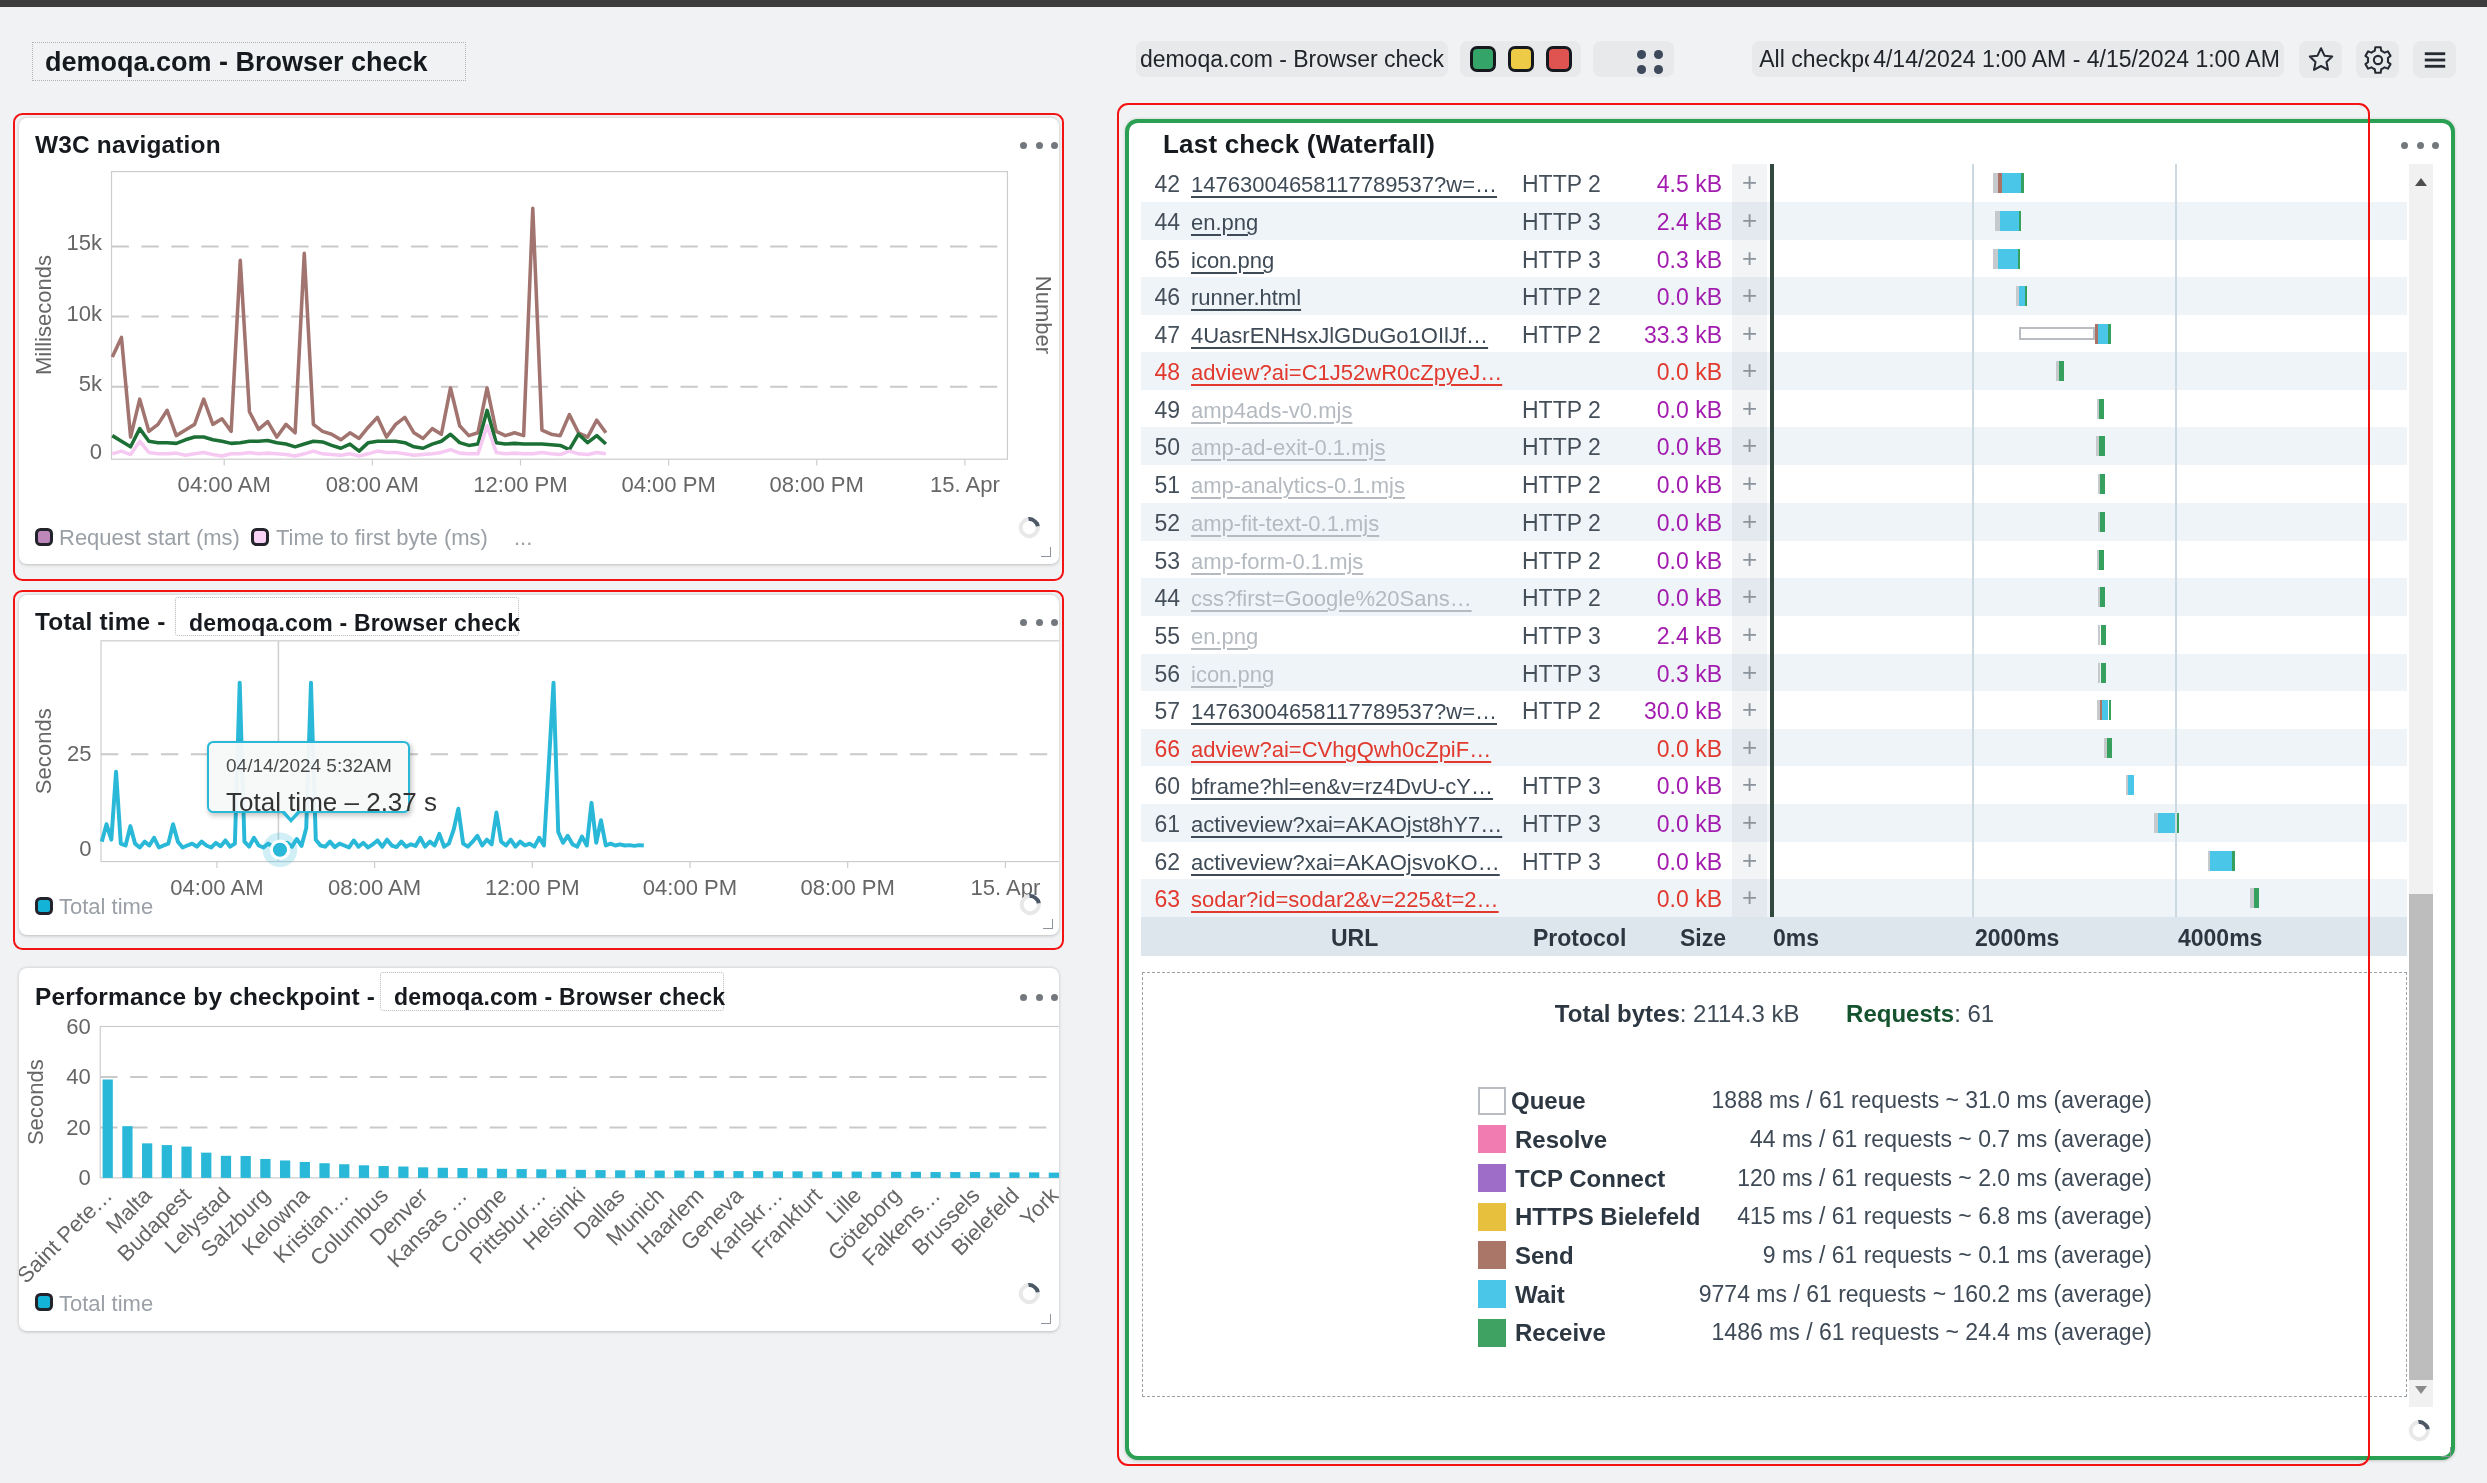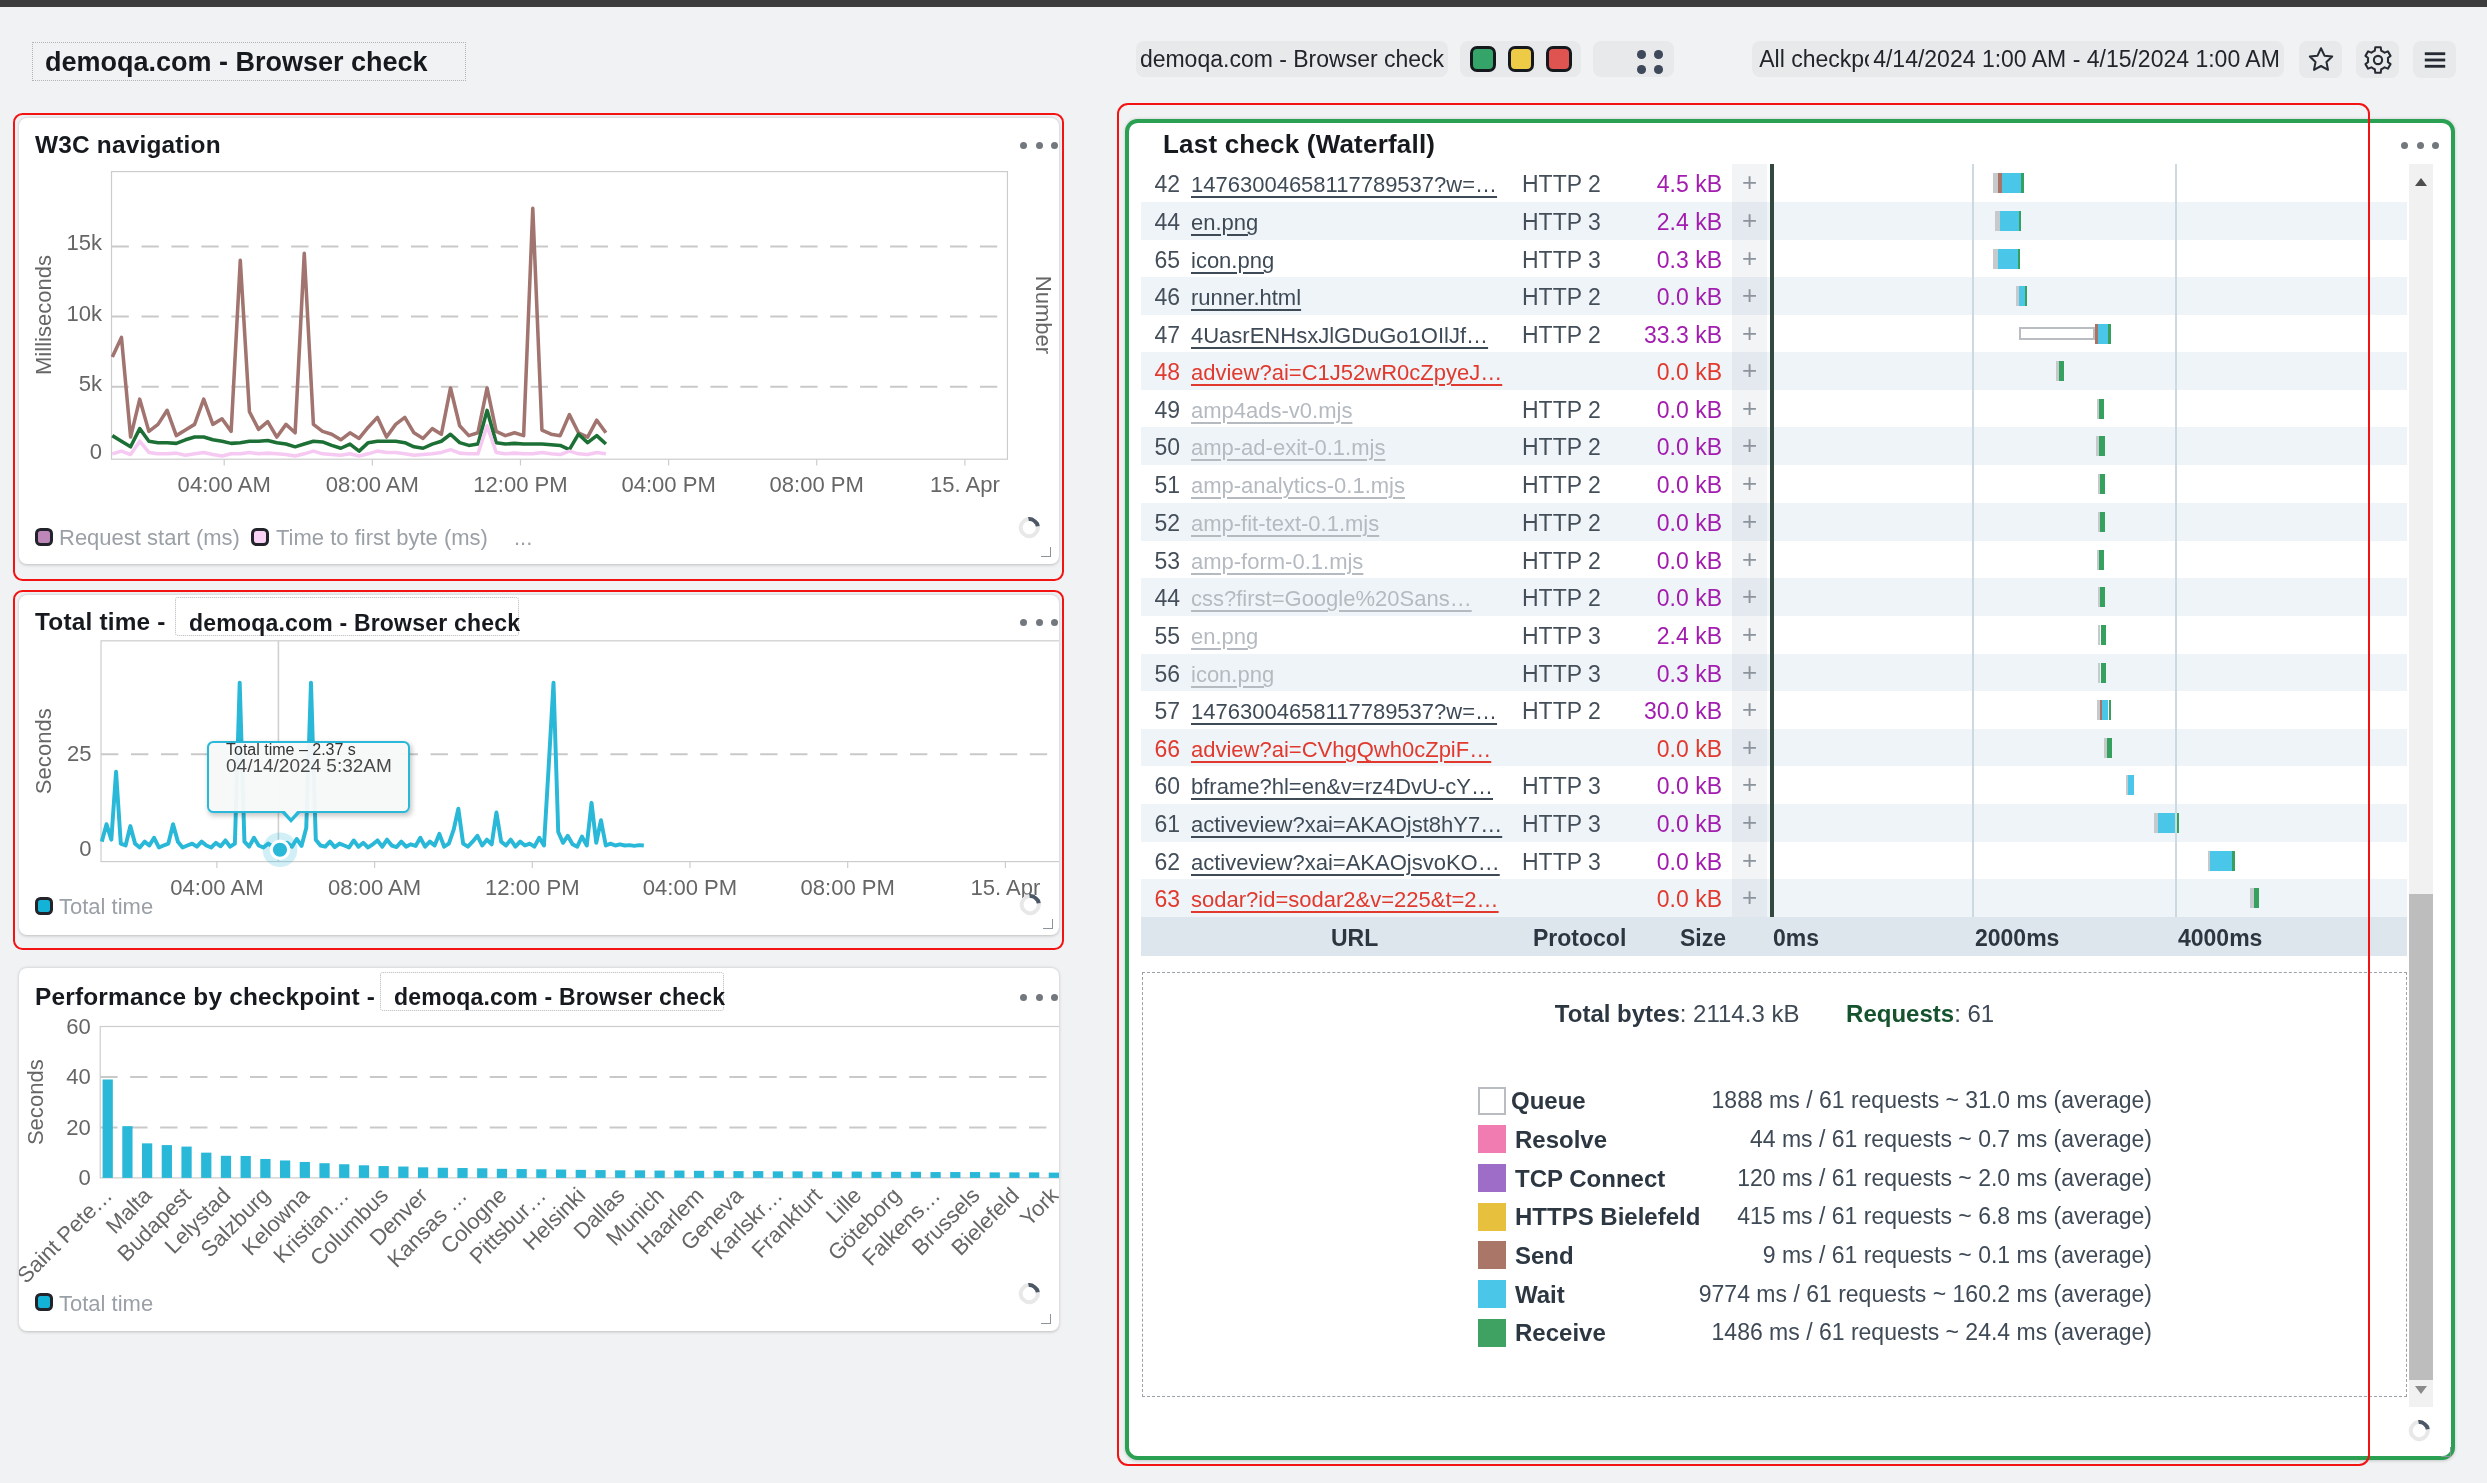--- a/index.html
+++ b/index.html
@@ -136,21 +136,21 @@
     <text x="1360" y="198" font-size="28" fill="#666666" text-anchor="middle" transform="rotate(90 1360 198)">Number</text>
     <line x1="329" y1="58" x2="329" y2="338" stroke="#d0d0d0" stroke-width="2"></line>
     <polyline points="105.0,312.7 111.0,290.6 117.1,310.2 123.1,224.1 129.1,315.2 135.2,317.6 141.2,293.0 147.2,315.2 153.2,320.1 159.3,312.7 165.3,317.6 171.3,307.8 177.4,320.1 183.4,317.6 189.4,315.2 195.4,290.6 201.5,312.7 207.5,320.1 213.5,317.6 219.6,315.2 225.6,319.1 231.6,312.7 237.7,317.6 243.7,320.1 249.7,314.2 255.8,318.6 261.8,311.2 267.8,319.1 273.8,315.2 279.9,111.0 285.9,312.7 291.9,319.1 298.0,307.8 304.0,317.6 310.0,320.1 316.1,315.2 322.1,319.1 328.1,313.3 334.1,317.6 340.2,314.2 346.2,319.1 352.2,309.3 358.3,318.1 364.3,295.5 370.3,111.0 376.4,310.2 382.4,317.6 388.4,319.1 394.4,312.7 400.5,319.6 406.5,315.2 412.5,317.6 418.6,320.1 424.6,311.2 430.6,319.1 436.7,314.2 442.7,320.1 448.7,316.1 454.7,311.2 460.8,319.1 466.8,310.2 472.8,317.6 478.9,319.6 484.9,312.7 490.9,319.1 496.9,316.1 503.0,318.1 509.0,307.8 515.0,319.1 521.1,312.7 527.1,317.6 533.1,302.9 539.2,319.1 545.2,315.2 551.2,297.9 557.2,270.9 563.3,315.2 569.3,319.1 575.3,312.7 581.4,305.3 587.4,317.6 593.4,310.2 599.5,316.1 605.5,275.8 611.5,312.7 617.6,317.6 623.6,310.2 629.6,319.1 635.6,312.7 641.7,317.6 647.7,315.2 653.7,319.1 659.8,307.8 665.8,317.6 671.8,216.8 677.9,111.0 683.9,300.4 689.9,314.2 695.9,305.3 702.0,316.1 708.0,319.1 714.0,306.3 720.1,317.6 726.1,263.5 732.1,314.2 738.1,285.6 744.2,317.6 750.2,315.2 756.2,317.6 762.3,316.1 768.3,317.6 774.3,317.1 780.4,318.1 786.4,317.1 792.4,317.6" fill="none" stroke="#29b8d8" stroke-width="5" stroke-linejoin="round"></polyline>
     <circle cx="331" cy="323" r="22" fill="rgba(41,184,216,0.22)"></circle>
     <circle cx="331" cy="323" r="11" fill="#29b8d8" stroke="#ffffff" stroke-width="4"></circle>
   </svg>
 <div class="abs" style="left:207px;top:741px;width:203px;height:72px;background:rgba(247,248,248,.96);border:2.4px solid #29b8d8;border-radius:6.3px;box-shadow:1.6px 2.4px 5.5px rgba(0,0,0,.22)"></div>
 <div class="abs" style="left:280px;top:811px;width:0;height:0;border-left:11px solid transparent;border-right:11px solid transparent;border-top:12.6px solid #29b8d8"></div>
 <div class="abs" style="left:283px;top:809px;width:0;height:0;border-left:8px solid transparent;border-right:8px solid transparent;border-top:9.5px solid #f7f8f8"></div>
 <div class="abs" style="left:226px;top:755px;font-size:19px;color:#4a4a4a">04/14/2024 5:32AM</div>
-<div class="abs" style="left:226px;top:741px;font-size:16px;color:#333">Total time – 2.37 s</div>
+<div class="abs" style="left:226px;top:787px;font-size:26px;color:#333">Total time – 2.37 s</div>
 <div class="leg-sw" style="left:35px;top:897px;background:#12b3d6"></div>
 <div class="leg-t" style="left:59px;top:894px">Total time</div>
 <div class="spinner" style="left:1020px;top:894px"></div>
 <div class="rcorner" style="left:1043px;top:919px"></div>
 <div class="card" style="left:19px;top:968px;width:1040px;height:363px"></div>
 <div class="ctitle" style="left:35px;top:983px">Performance by checkpoint -</div>
 <div class="dotted-chip" style="left:380px;top:972px;width:344px;height:39px"></div>
 <div class="ctitle" style="left:394px;top:984px;font-size:23px">demoqa.com - Browser check</div>
 <div class="dots3" style="left:1020px;top:994px">
     <i></i>

